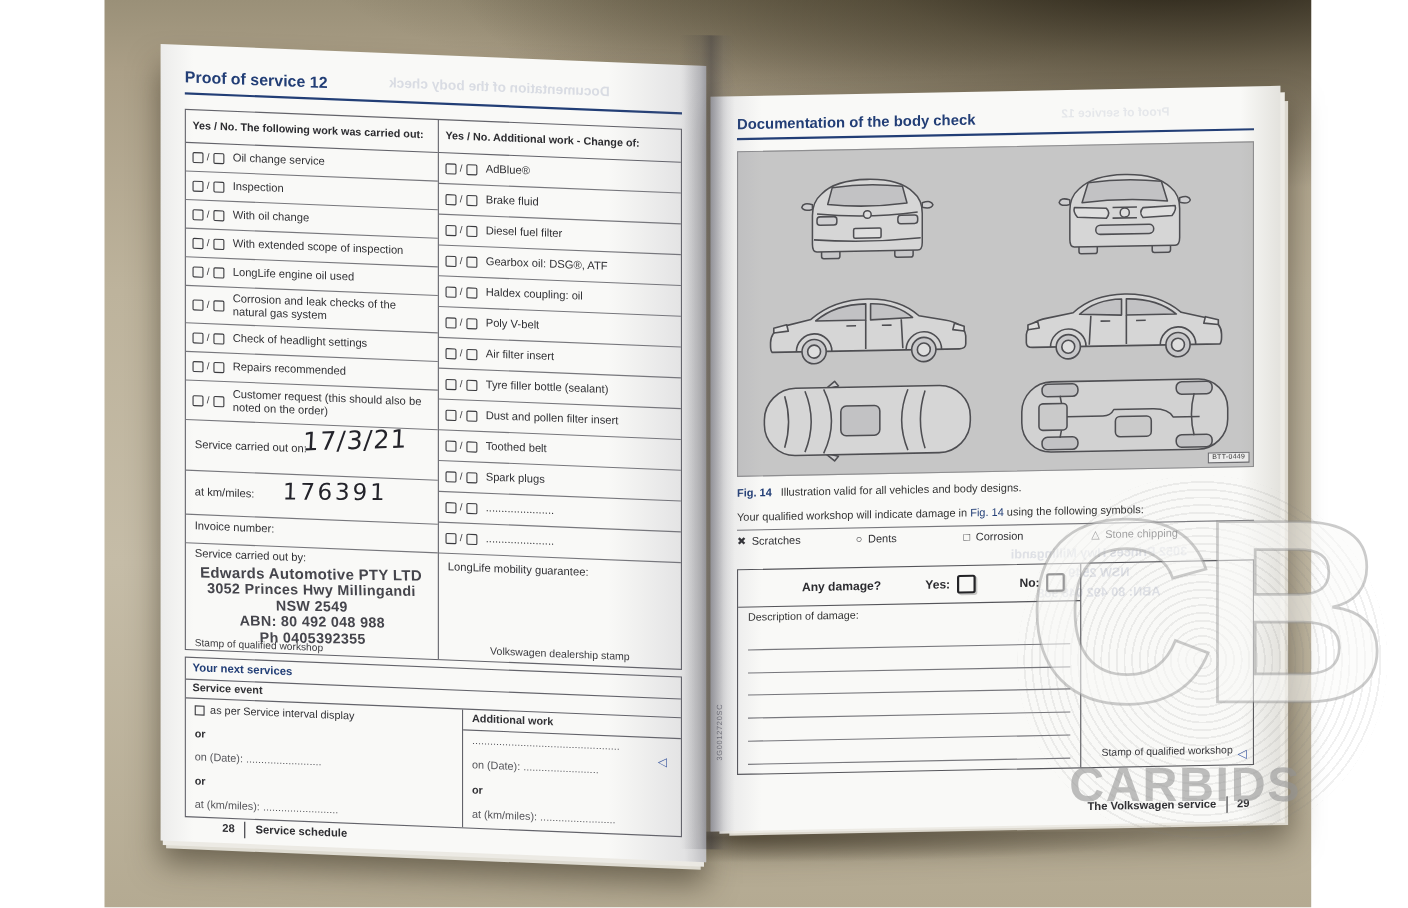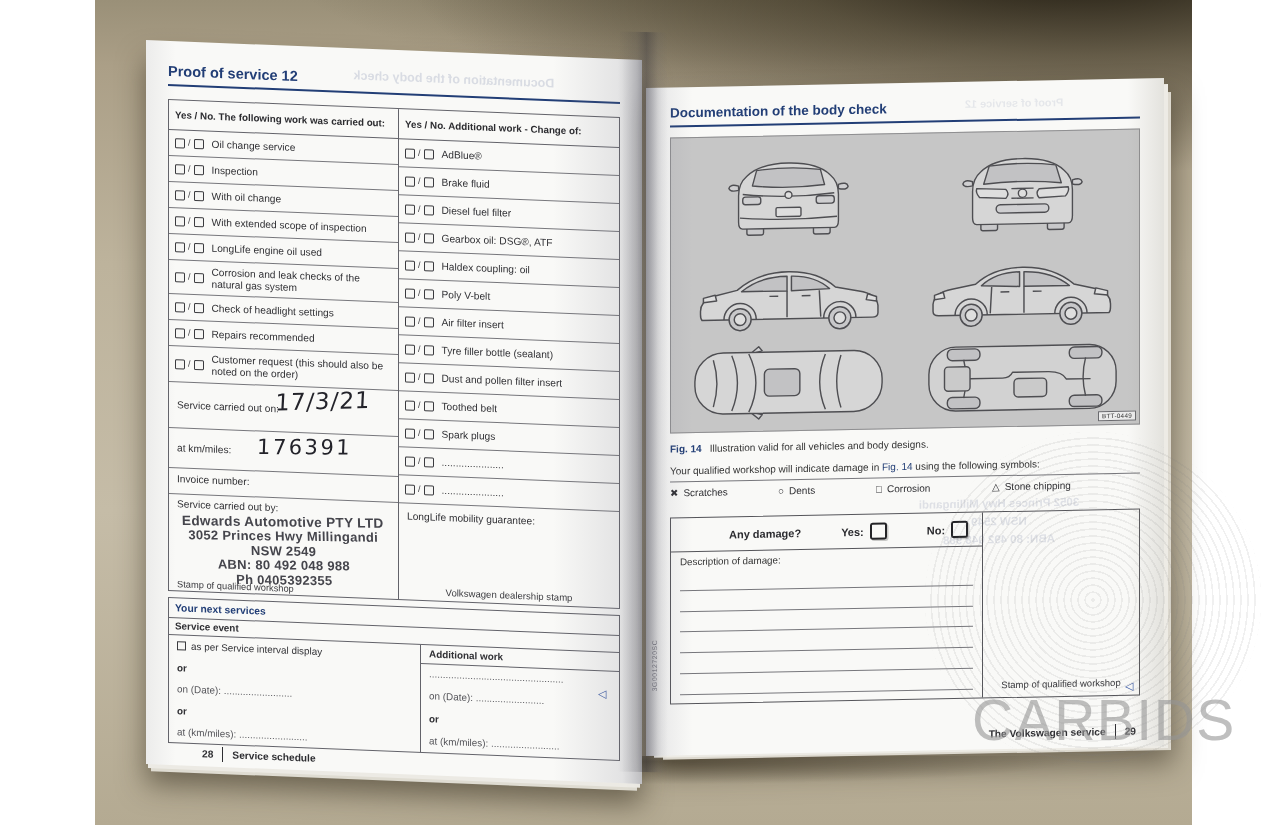--- a/index.html
+++ b/index.html
@@ -103,21 +103,21 @@
   .dmg-stamp-cap{position:absolute;bottom:7px;left:0;right:0;text-align:center;font-size:9.5px;color:#37373b;}
   .spinecode{position:absolute;left:5px;top:552px;writing-mode:vertical-rl;transform:rotate(180deg);font-size:6.8px;color:#84848c;letter-spacing:.6px;}
   .bleed-right{top:414px;left:246px;width:214px;font-size:11.5px;text-align:center;line-height:1.55;color:rgba(90,100,140,0.17);}
   .bleed-right span{display:block;}
   
   .wm{position:absolute;z-index:50;pointer-events:none;line-height:1;}
   .wm-rings{left:925px;top:432px;width:336px;height:336px;border-radius:50%;opacity:.3;
     background:repeating-radial-gradient(circle at 50% 50%, rgba(125,125,125,.38) 0 1.6px, rgba(125,125,125,0) 1.6px 7px);}
   .wm-cb{left:933px;top:438px;font-size:238px;font-weight:bold;letter-spacing:-14px;color:rgba(250,250,248,.55);
     -webkit-text-stroke:2.5px rgba(143,143,143,.45);}
-  .wm-brand{left:972px;top:692px;font-size:57px;font-weight:normal;letter-spacing:1.5px;color:rgba(148,148,148,.60);}
+  .wm-brand{left:972px;top:692px;font-size:44px;font-weight:bold;letter-spacing:1.5px;color:rgba(148,148,148,.60);}
   .wm-sub{left:974px;top:758px;font-size:44px;letter-spacing:2.5px;color:rgba(172,172,172,.68);}
 </style>
 </head>
 <body>
 
 <svg width="0" height="0" style="position:absolute" aria-hidden="true">
   <defs>
     <g id="sym-rear" fill="#d6d6d6" stroke="#4e4e52" stroke-width="2" stroke-linejoin="round">
       <rect x="40" y="118" width="24" height="15" rx="3" fill="#c8c8ca"></rect>
       <rect x="136" y="118" width="24" height="15" rx="3" fill="#c8c8ca"></rect>
@@ -568,14 +568,15 @@
     <div class="pfoot pfoot-right">
       <span>The Volkswagen service</span>
       <span class="bar"></span>
       <span>29</span>
     </div>
   </div>
 
   <div class="gutter"></div>
 
   <div class="wm wm-rings"></div>
+  <div class="wm wm-cb">CB</div>
   <div class="wm wm-brand">CARBIDS</div>
 </div>
 
 </body></html>

